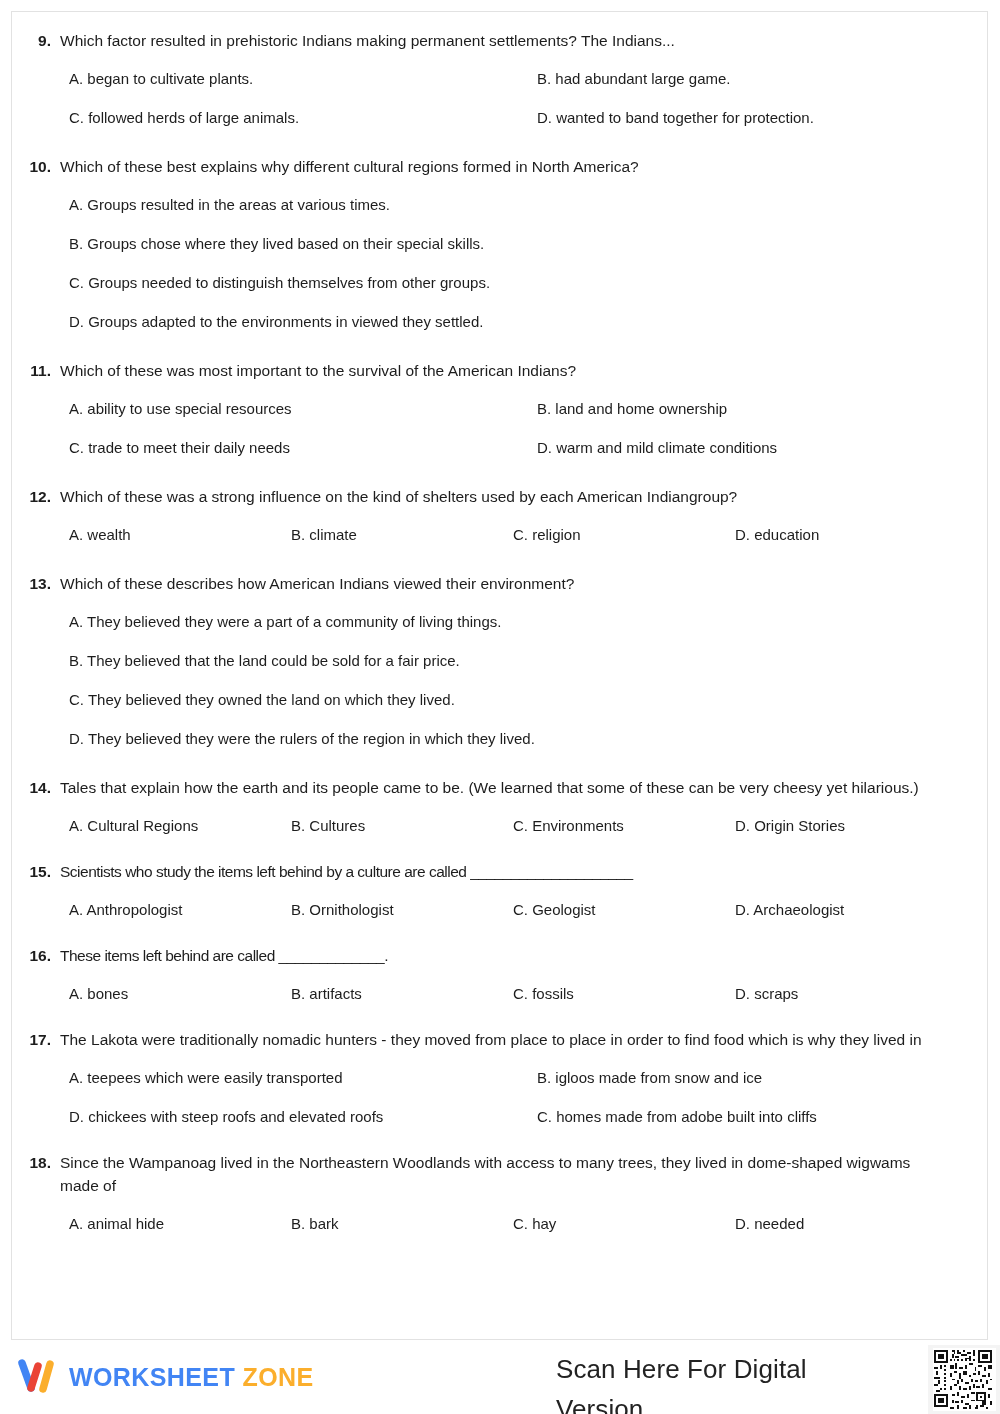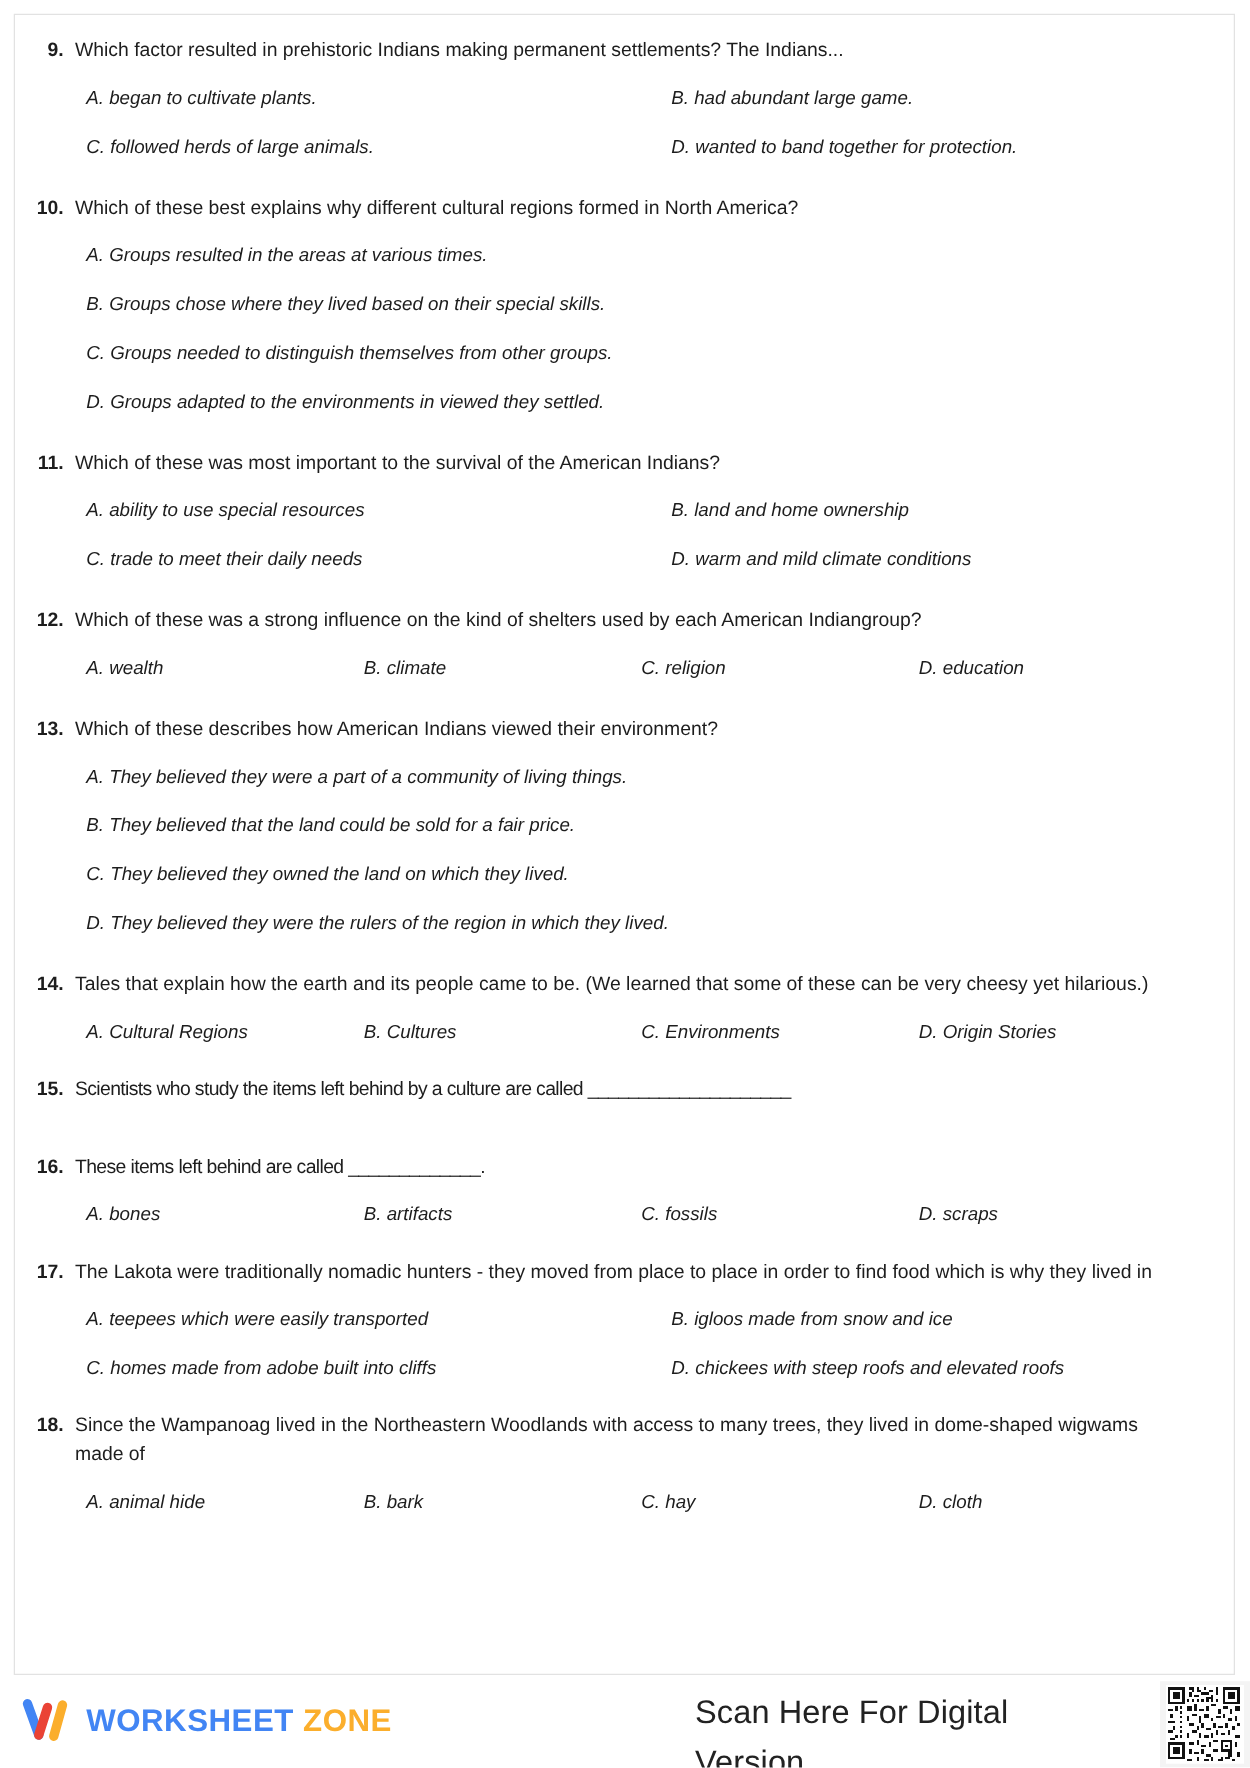--- a/index.html
+++ b/index.html
@@ -62,21 +62,20 @@
     padding-right: 45px;
   }
 
   
   .options {
     padding-left: 45px;
   }
   .opt-row {
     display: flex;
     align-items: flex-start;
-    font-style: italic;
   }
   .opt {
     font-size: 15px;
     line-height: 22px;
     color: #1d1d1d;
   }
   
   .cols-2 .opt { flex: 0 0 443px; }
   .cols-2 .opt:last-child { flex: 1 1 auto; margin-left: 25px; }
   
@@ -265,20 +264,28 @@
       <div class="opt">D. Origin Stories</div>
     </div>
   </div>
   <div class="sp-blk-sm"></div>
 
   <div class="question">
     <div class="q-num">15.</div>
     <div class="q-text blank">Scientists who study the items left behind by a culture are called ____________________</div>
   </div>
   <div class="sp-q"></div>
+  <div class="options">
+    <div class="opt-row cols-4">
+      <div class="opt">A. Anthropologist</div>
+      <div class="opt">B. Ornithologist</div>
+      <div class="opt">C. Geologist</div>
+      <div class="opt">D. Archaeologist</div>
+    </div>
+  </div>
   <div class="sp-blk-sm"></div>
 
   <div class="question">
     <div class="q-num">16.</div>
     <div class="q-text blank">These items left behind are called _____________.</div>
   </div>
   <div class="sp-q"></div>
   <div class="options">
     <div class="opt-row cols-4">
       <div class="opt">A. bones</div>
@@ -294,37 +301,37 @@
     <div class="q-text">The Lakota were traditionally nomadic hunters - they moved from place to place in order to find food which is why they lived in</div>
   </div>
   <div class="sp-q"></div>
   <div class="options">
     <div class="opt-row cols-2">
       <div class="opt">A. teepees which were easily transported</div>
       <div class="opt">B. igloos made from snow and ice</div>
     </div>
     <div class="sp-opt"></div>
     <div class="opt-row cols-2">
+      <div class="opt">D. chickees with steep roofs and elevated roofs</div>
       <div class="opt">C. homes made from adobe built into cliffs</div>
-      <div class="opt">D. chickees with steep roofs and elevated roofs</div>
     </div>
   </div>
   <div class="sp-blk-sm"></div>
 
   <div class="question">
     <div class="q-num">18.</div>
     <div class="q-text">Since the Wampanoag lived in the Northeastern Woodlands with access to many trees, they lived in dome-shaped wigwams made of</div>
   </div>
   <div class="sp-q"></div>
   <div class="options">
     <div class="opt-row cols-4">
       <div class="opt">A. animal hide</div>
       <div class="opt">B. bark</div>
       <div class="opt">C. hay</div>
-      <div class="opt">D. cloth</div>
+      <div class="opt">D. needed</div>
     </div>
   </div>
 
 </div>
 
 <div class="footer">
 
   <div class="logo">
     <div class="logo-mark">
       <svg width="44" height="40" viewBox="0 0 44 40" xmlns="http://www.w3.org/2000/svg">

